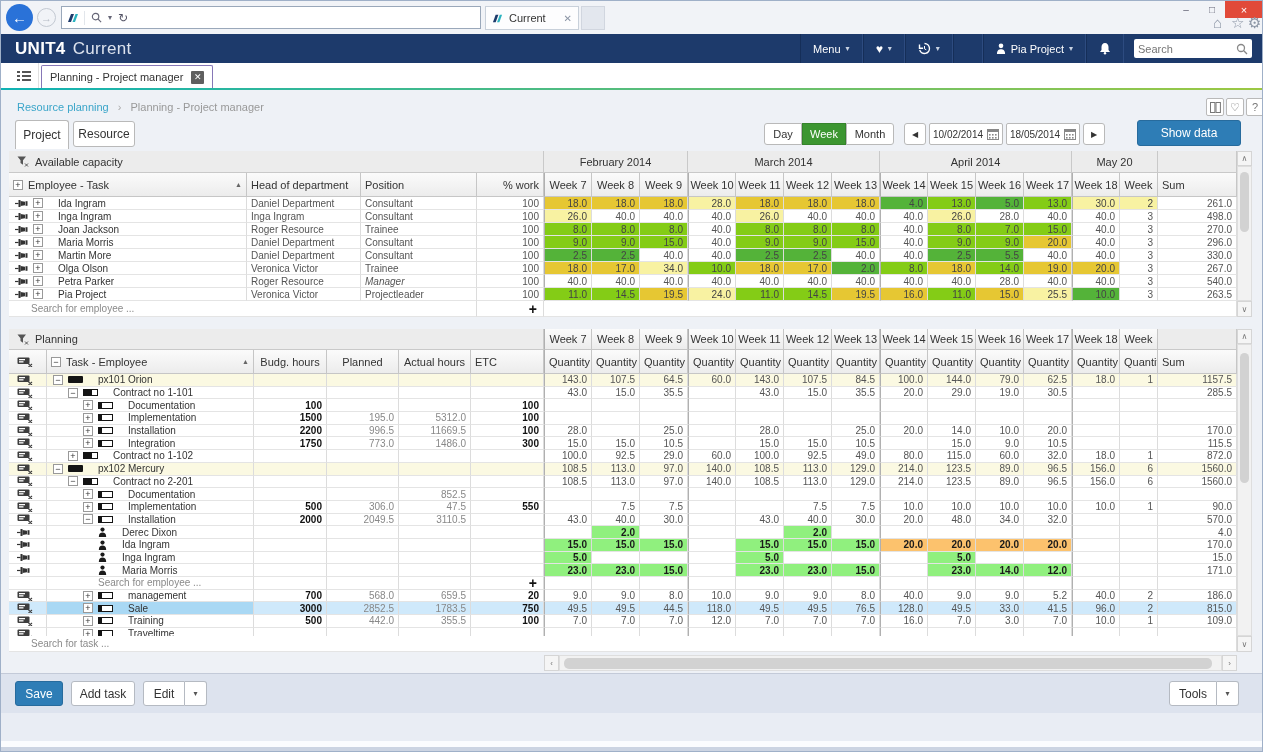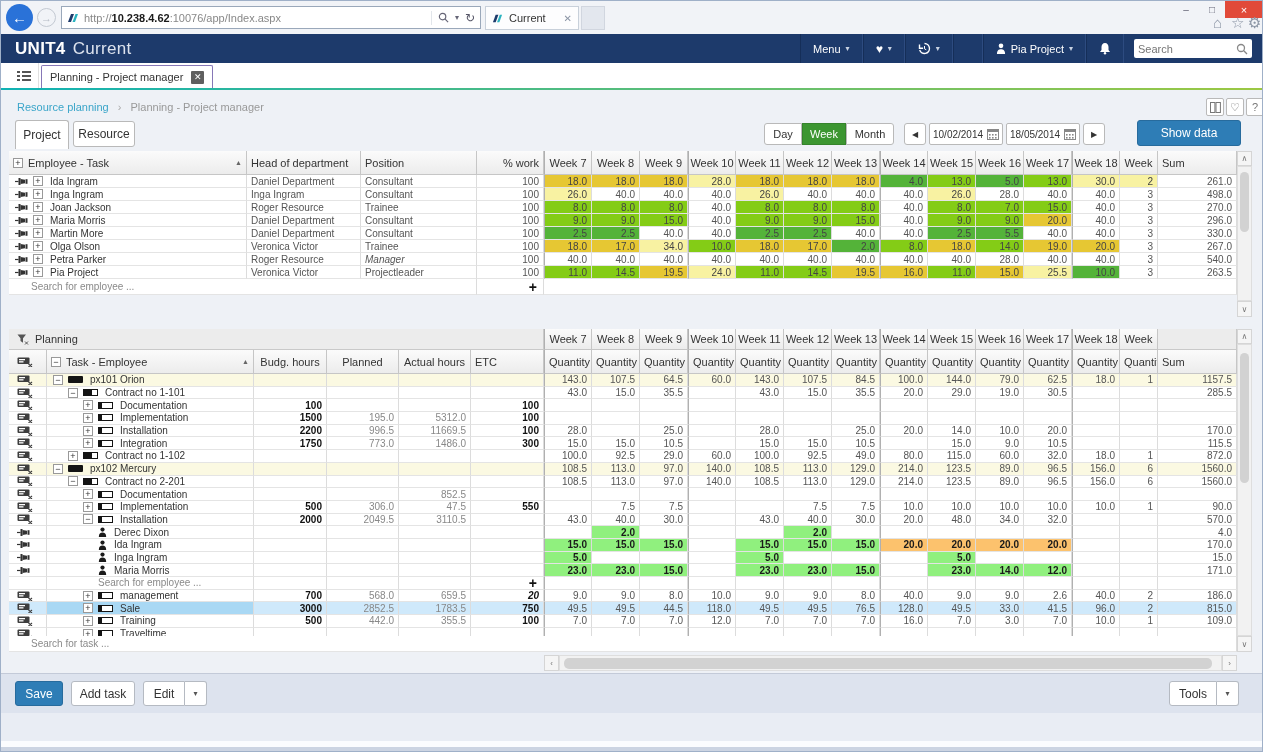--- a/index.html
+++ b/index.html
@@ -66,21 +66,21 @@
 .hc{background:linear-gradient(#fbfbfb,#ececec);border-color:#c6c6c6;font-size:11px;color:#333}
 .mon{background:#ececec;border-color:#c9c9c9;justify-content:center;font-size:11px;color:#333}
 .secbar{background:#ececec;border-color:#c9c9c9;font-size:11px;color:#333;gap:6px;padding-left:8px}
 .grp{border-left:1px solid #b0b0b0}
 .bg-y{background:#e6c733}.bg-ly{background:#f8f2a2}.bg-lg{background:#84cc16}.bg-g{background:#54b339}
 .bg-gr{background:#90f07e}.bg-o{background:#fcc26d}
 .conc{color:#444}
 .cstrong{color:#1a1a1a;font-weight:bold}
 .dim{color:#888}
 .bold{color:#111;font-weight:bold}
-.nm{color:#333;margin-left:2px}
+.nm{color:#333;margin-left:10px}
 .row-project .c{background:#fbf9e2}
 .row-selected .c{background:#cfe9fb}
 .row-selected .namec{background:#a9d8f4}
 .xp{width:10px;height:10px;border:1px solid #999;background:#fff;color:#333;font-size:9px;line-height:8px;text-align:center;display:inline-block;margin-right:5px;flex:none}
 .sort{margin-left:auto;font-size:7px;color:#666;padding-left:3px}
 .ti{display:inline-block;width:15px;height:7px;margin-right:5px;flex:none}
 .ti-project{background:#141414;border-radius:1px}
 .ti-contract{border:1px solid #141414;background:linear-gradient(to right,#141414 60%,#fff 60%)}
 .ti-task{border:1px solid #141414;background:linear-gradient(to right,#141414 22%,#fff 22%)}
 .iconc{justify-content:flex-start;padding-left:8px}
@@ -108,21 +108,20 @@
 <body>
 
 <div id="chrome">
   <div id="back-btn" class="circle-btn">←</div>
   <div id="fwd-btn" class="circle-btn">→</div>
   <div id="urlbox">
     <svg width="12" height="12" viewBox="0 0 12 12">
         <path d="M1 10 L4 2 h3 L4 10z" fill="#1d3a6b"></path>
         <path d="M5.5 10 L8.5 2h2.5L8 10z" fill="#2bb3c0"></path>
       </svg>
-    <span class="url"><span>http://</span><span class="host">10.238.4.62</span><span>:10076/app/Index.aspx</span></span>
     <span class="urlicons">
       <svg width="11" height="11" viewBox="0 0 12 12">
           <circle cx="5" cy="5" r="3.5" fill="none" stroke="#667" stroke-width="1.3"></circle>
           <path d="M7.8 7.8L11 11" stroke="#667" stroke-width="1.3"></path>
         </svg>
       <span class="caret" style="color:#667">▾</span>
       <span>↻</span>
     </span>
   </div>
   <div id="btab">
@@ -252,20 +251,34 @@
         <rect x="2" y="9" width="1.6" height="1.6"></rect>
         <rect x="5" y="9" width="1.6" height="1.6"></rect>
         <rect x="8" y="9" width="1.6" height="1.6"></rect>
       </g>
     </svg>
 </div>
 <div class="navbtn" style="left:1082px">▶</div>
 <div id="showdata">Show data</div>
 
 <div id="capacity">
+    <div class="trow" style="height:22px">
+      <div class="c secbar" style="width:535px;">
+        <svg width="12" height="11" viewBox="0 0 12 11">
+          <path d="M0.5 0.5h8.5L6 4.2v4.6L3.5 7V4.2z" fill="#555"></path>
+          <path d="M8 7.5l3 3M11 7.5l-3 3" stroke="#555" stroke-width="1"></path>
+        </svg>
+        <span>Available capacity</span>
+      </div>
+      <div class="c mon" style="width:144px;">February 2014</div>
+      <div class="c mon" style="width:192px;">March 2014</div>
+      <div class="c mon" style="width:192px;">April 2014</div>
+      <div class="c mon" style="width:86px;">May 20</div>
+      <div class="c mon" style="width:79px;"></div>
+    </div>
     <div class="trow" style="height:24px">
       <div class="c hc" style="width:238px;"><span class="xp">+</span>Employee - Task<span class="sort">▲</span></div>
       <div class="c hc" style="width:114px;">Head of department</div>
       <div class="c hc" style="width:116px;">Position</div>
       <div class="c hc num" style="width:67px;">% work</div>
       <div class="c hc ctr grp" style="width:48px;">Week 7</div>
       <div class="c hc ctr" style="width:48px;">Week 8</div>
       <div class="c hc ctr" style="width:48px;">Week 9</div>
       <div class="c hc ctr grp" style="width:48px;">Week 10</div>
       <div class="c hc ctr" style="width:48px;">Week 11</div>
@@ -1141,32 +1154,32 @@
           </svg>
         </div>
         <div class="c namec" style="width:207px;padding-left:36px">
           <span class="xp">+</span>
           <span class="ti ti-task"></span>
           <span class="nm">management</span>
         </div>
         <div class="c num bold" style="width:73px;">700</div>
         <div class="c num dim" style="width:72px;">568.0</div>
         <div class="c num dim" style="width:72px;">659.5</div>
-        <div class="c num bold" style="width:73px;font-style:italic;">20</div>
+        <div class="c num bold" style="width:73px;">20</div>
         <div class="c num wk grp" style="width:48px;">9.0</div>
         <div class="c num wk" style="width:48px;">9.0</div>
         <div class="c num wk" style="width:48px;">8.0</div>
         <div class="c num wk grp" style="width:48px;">10.0</div>
         <div class="c num wk" style="width:48px;">9.0</div>
         <div class="c num wk" style="width:48px;">9.0</div>
         <div class="c num wk" style="width:48px;">8.0</div>
         <div class="c num wk grp" style="width:48px;">40.0</div>
         <div class="c num wk" style="width:48px;">9.0</div>
         <div class="c num wk" style="width:48px;">9.0</div>
-        <div class="c num wk" style="width:48px;">2.6</div>
+        <div class="c num wk" style="width:48px;">5.2</div>
         <div class="c num wk grp" style="width:48px;">40.0</div>
         <div class="c num wk" style="width:38px;">2</div>
         <div class="c num sum" style="width:79px;">186.0</div>
       </div>
       <div class="trow row-selected" style="height:12.7px">
         <div class="c iconc" style="width:38px;">
           <svg width="16" height="10" viewBox="0 0 16 10">
             <rect x="0.5" y="0.5" width="12" height="6.5" rx="1" fill="#3d3d3d"></rect>
             <rect x="2" y="2" width="6" height="1.3" fill="#fff"></rect>
             <rect x="2" y="4.2" width="4.5" height="1.3" fill="#fff"></rect>

